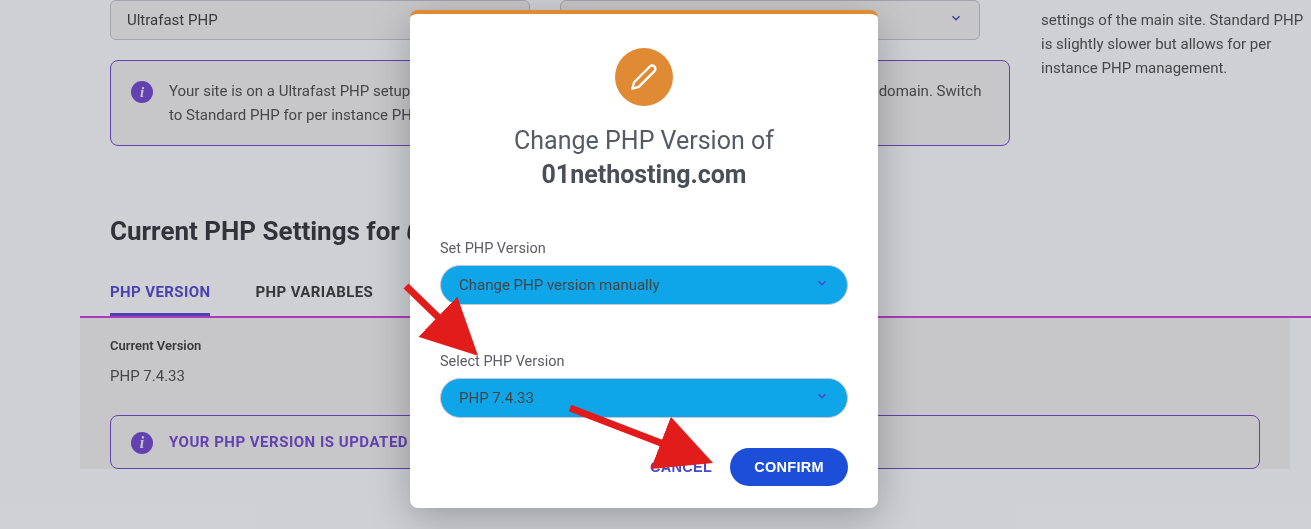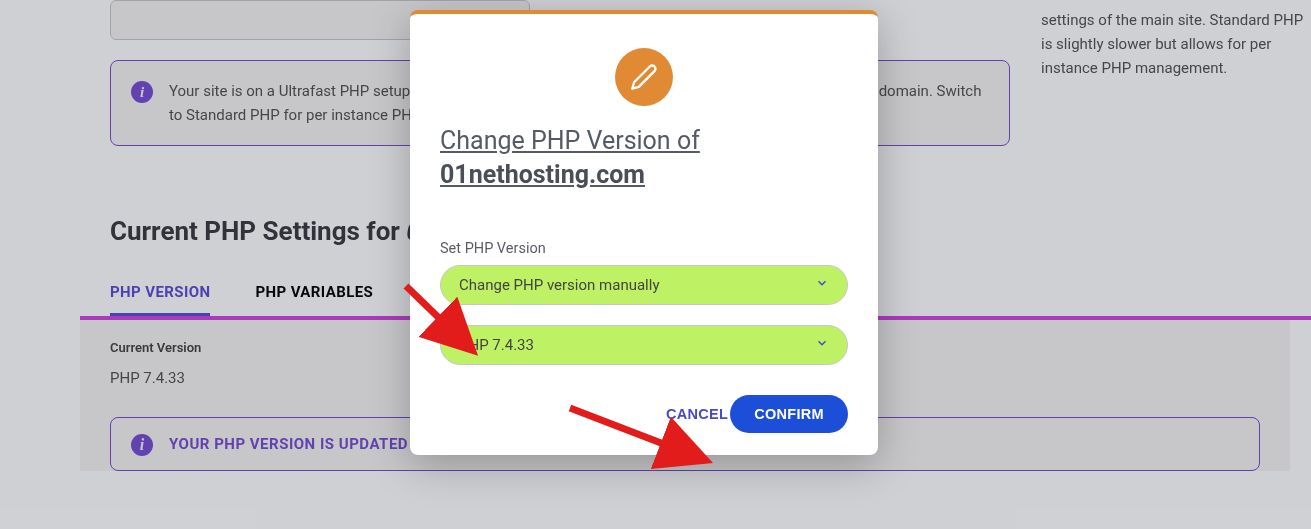--- a/index.html
+++ b/index.html
@@ -78,30 +78,30 @@
   }
   h2.manage {
     margin-top: 70px;
     font-size: 26px;
     font-weight: 700;
     color: #3a3a42;
   }
   h2.manage .italic { font-style: italic; font-weight: 700; }
   .tabs {
     margin-top: 25px;
-    border-bottom: 4px solid #d946ef;
+    border-bottom: 2px solid #d946ef;
     display: flex;
     gap: 45px;
     padding-left: 30px;
   }
   .tab {
     padding: 12px 0;
     font-size: 15px;
     font-weight: 700;
-    color: #000000;
+    color: #404040;
     letter-spacing: 0.4px;
   }
   .tab.active {
     color: #5a4de0;
     border-bottom: 3px solid #5a4de0;
   }
   .panel {
     background: #fff;
     padding: 20px 30px 0 30px;
     width: 1210px;
@@ -147,52 +147,51 @@
     z-index: 10;
   }
   .modal-icon {
     width: 58px; height: 58px;
     border-radius: 50%;
     background: #e08a33;
     margin: 4px auto 18px auto;
     display: flex; align-items: center; justify-content: center;
   }
   .modal-title {
-    text-align: left;
+    text-align: center;
     font-size: 25px;
     color: #555a64;
     font-weight: 400;
     line-height: 1.35;
-    text-decoration: underline;
   }
   .modal-title strong { font-weight: 700; color: #4a4e57; }
   .form-group { margin-top: 20px; }
   .form-label {
     font-size: 14.5px;
     color: #5c5c66;
     margin-bottom: 8px;
     display: block;
     margin-top: 48px;
   }
   .select {
     width: 100%;
     border: 1px solid #c6c6d0;
     border-radius: 22px;
     padding: 10px 18px;
     font-size: 15px;
     color: #444;
     display: flex;
     justify-content: space-between;
     align-items: center;
-    background: #bef264;
+    background: #0ea5e9;
   }
   .modal-actions {
     display: flex;
     justify-content: flex-end;
-    gap: 2px;
+    gap: 18px;
     margin-top: 30px;
   }
   .btn-cancel {
     color: #4a49c9;
     font-weight: 700;
     font-size: 14.5px;
     letter-spacing: 0.3px;
     background: none;
     border: none;
     cursor: pointer;
@@ -217,20 +216,28 @@
     pointer-events: none;
   }
 </style>
 </head>
 <body>
 
 <div class="page-back">
 
   <div style="padding-left:30px; padding-top:0;">
     <div class="row-dd">
+      <div class="dropdown-lg">
+        <span>Ultrafast PHP</span>
+        <span class="chev">
+          <svg width="14" height="14" viewBox="0 0 24 24" fill="none" stroke="#4a49c9" stroke-width="2.5">
+              <polyline points="6 9 12 15 18 9"></polyline>
+            </svg>
+        </span>
+      </div>
       <div class="dropdown-lg">
         <span></span>
         <span class="chev">
           <svg width="14" height="14" viewBox="0 0 24 24" fill="none" stroke="#4a49c9" stroke-width="2.5">
               <polyline points="6 9 12 15 18 9"></polyline>
             </svg>
         </span>
       </div>
     </div>
 
@@ -284,20 +291,21 @@
       <span>Change PHP version manually</span>
       <span>
         <svg width="14" height="14" viewBox="0 0 24 24" fill="none" stroke="#4a49c9" stroke-width="2.5">
             <polyline points="6 9 12 15 18 9"></polyline>
           </svg>
       </span>
     </div>
   </div>
 
   <div class="form-group">
+    <label class="form-label">Select PHP Version</label>
     <div class="select">
       <span>PHP 7.4.33</span>
       <span>
         <svg width="14" height="14" viewBox="0 0 24 24" fill="none" stroke="#4a49c9" stroke-width="2.5">
             <polyline points="6 9 12 15 18 9"></polyline>
           </svg>
       </span>
     </div>
   </div>
 

